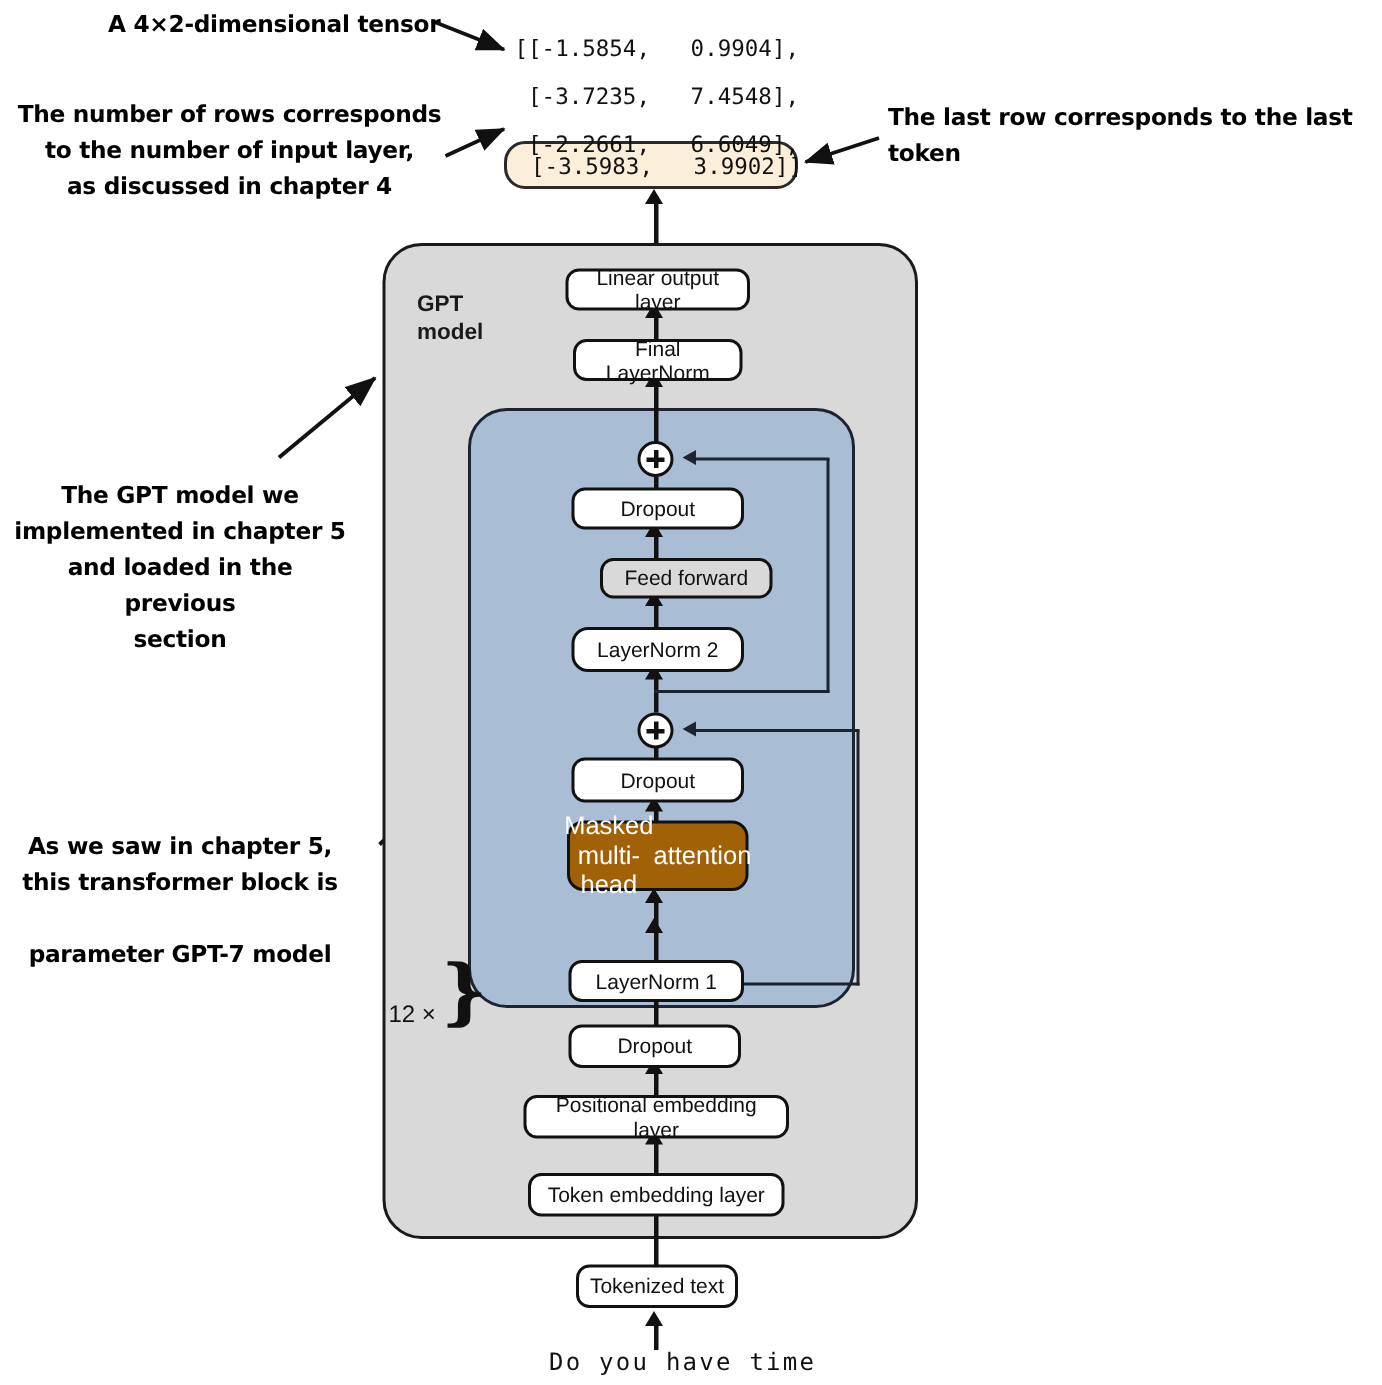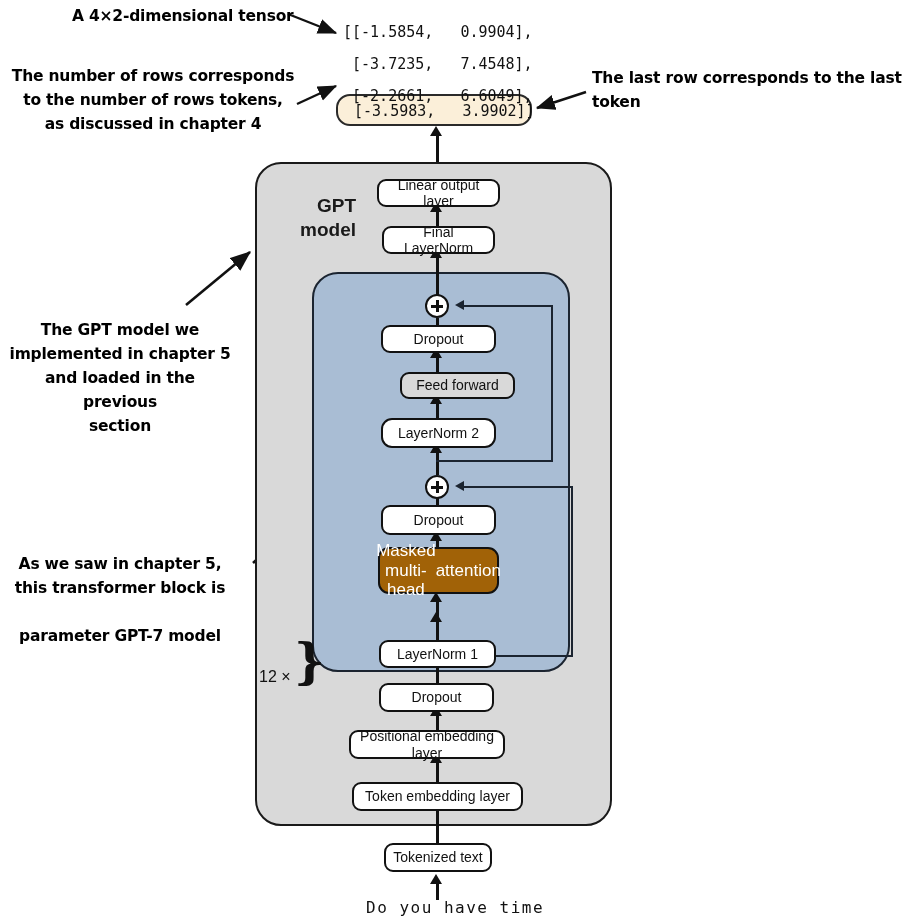--- a/index.html
+++ b/index.html
@@ -48,23 +48,23 @@
   .gpt-box {
     position: absolute;
     background: #d9d9d9;
     border: 2px solid #1a1a1a;
     border-radius: 26px;
   }
   .gpt-label {
     position: absolute;
     font-family: "Liberation Sans", sans-serif;
     font-weight: bold;
-    font-size: 19px;
+    font-size: 15px;
     color: #1a1a1a;
-    text-align: right;
+    text-align: left;
     line-height: 1.25;
   }
   .tblock {
     position: absolute;
     background: #a9bdd4;
     border: 2px solid #1b2430;
     border-radius: 26px;
   }
 
   
@@ -174,21 +174,21 @@
 
     <path d="M586,92 L537,108" stroke="#111" stroke-width="2.4" fill="none" marker-end="url(#ah)"></path>
 
     <path d="M186,305 L250,252" stroke="#111" stroke-width="2.6" fill="none" marker-end="url(#ah)"></path>
 
     <path d="M253,563 L344,478" stroke="#111" stroke-width="2.6" fill="none" marker-end="url(#ah)"></path>
   </svg>
 
   <div class="anno left" style="left:72px; top:4px; width:230px;">A 4×2-dimensional tensor</div>
 
-  <div class="anno center" style="left:8px; top:64px; width:290px;"><span>The number of rows corresponds</span><br><span>to the number of rows tokens,</span><br><span>as discussed in chapter 4</span></div>
+  <div class="anno center" style="left:8px; top:64px; width:290px;"><span>The number of rows corresponds</span><br><span>to the number of input layer,</span><br><span>as discussed in chapter 4</span></div>
 
   <div class="anno left" style="left:592px; top:66px; width:330px;">The last row corresponds to the last token</div>
 
   <div class="tensor-highlight" style="left:336px; top:94px; width:196px; height:32px;"></div>
 
   <div class="tensor" style="left:343px; top:25px;">[[-1.5854,   0.9904],</div>
   <div class="tensor" style="left:343px; top:57px;"> [-3.7235,   7.4548],</div>
   <div class="tensor" style="left:343px; top:89px;"> [-2.2661,   6.6049],</div>
   <div class="tensor" style="left:345px; top:104px;"> [-3.5983,   3.9902]]</div>
 
@@ -272,21 +272,21 @@
   <div class="node darkfill" style="left:378px; top:547px; width:121px; height:47px;">
       <span>Masked multi-head</span>
       <br>
       <span>attention</span>
     </div>
 
   <div class="node" style="left:379px; top:616px; width:117px; height:28px;margin-top:24px;">LayerNorm 1</div>
 
   <div class="node" style="left:379px; top:683px; width:115px; height:29px;">Dropout</div>
 
-  <div class="node" style="left:349px; top:730px; width:156px; height:29px;">Positional embedding layer</div>
+  <div class="node" style="left:349px; top:730px; width:177px; height:29px;">Positional embedding layer</div>
 
   <div class="node" style="left:352px; top:782px; width:171px; height:29px;">Token embedding layer</div>
 
   <div class="node" style="left:384px; top:843px; width:108px; height:29px;">Tokenized text</div>
 
   <div class="brace" style="left:294px; top:637px;">}</div>
   <div class="repeat-label" style="left:259px; top:668px;">12 ×</div>
 
   <div class="sentence" style="left:366px; top:898px;">Do you have time</div>
 

